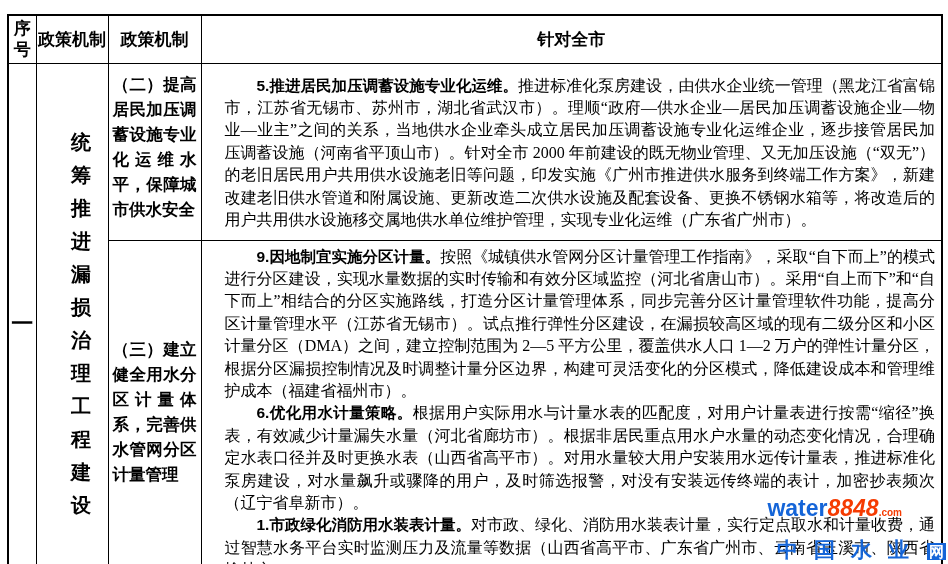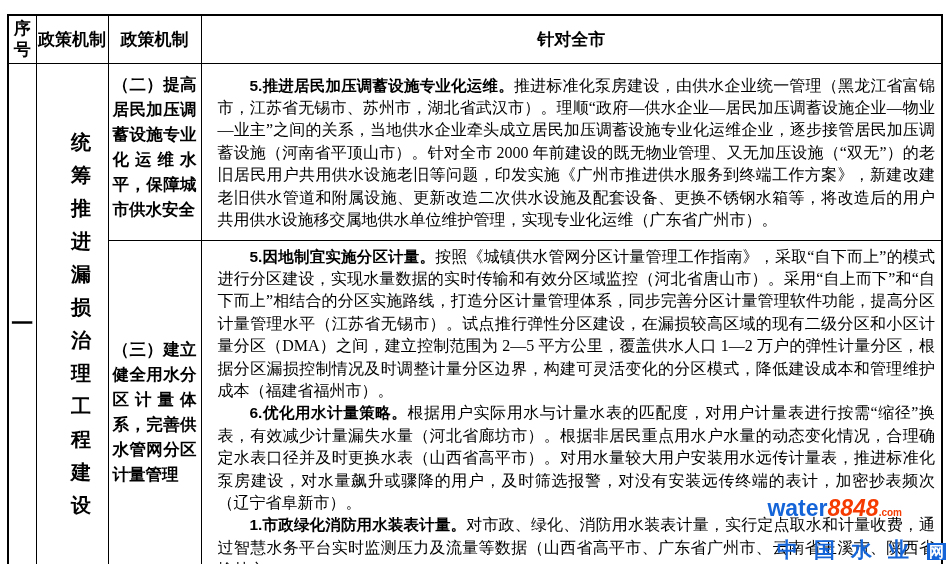--- a/index.html
+++ b/index.html
@@ -63,21 +63,21 @@
     font-size: 16.5px;
     font-weight: bold;
     line-height: 25px;
     text-align: justify;
     font-family: "Liberation Serif", "DejaVu Serif", serif;
   }
   td.measure.top { vertical-align: top; padding-top: 8px; }
 
   td.detail {
     vertical-align: top;
-    padding: 5px 6px 2px 16px;
+    padding: 5px 6px 2px 23px;
     font-size: 16px;
     line-height: 22.4px;
     text-align: justify;
   }
   td.detail p.para { text-indent: 2em; }
   td.detail .lead {
     font-weight: bold;
     font-family: "Liberation Sans", "DejaVu Sans", sans-serif;
     font-size: 15.5px;
   }
@@ -132,21 +132,21 @@
       <span class="vtext">统筹推进漏损治理工程建设</span>
     </td>
     <td class="measure top">（二）提高居民加压调蓄设施专业化运维水平，保障城市供水安全</td>
     <td class="detail">
       <p class="para"><span class="lead">5.推进居民加压调蓄设施专业化运维。</span><span>推进标准化泵房建设，由供水企业统一管理（黑龙江省富锦市，江苏省无锡市、苏州市，湖北省武汉市）。理顺“政府—供水企业—居民加压调蓄设施企业—物业—业主”之间的关系，当地供水企业牵头成立居民加压调蓄设施专业化运维企业，逐步接管居民加压调蓄设施（河南省平顶山市）。针对全市 2000 年前建设的既无物业管理、又无加压设施（“双无”）的老旧居民用户共用供水设施老旧等问题，印发实施《广州市推进供水服务到终端工作方案》，新建改建老旧供水管道和附属设施、更新改造二次供水设施及配套设备、更换不锈钢水箱等，将改造后的用户共用供水设施移交属地供水单位维护管理，实现专业化运维（广东省广州市）。</span></p>
     </td>
   </tr>
   <tr class="r3">
     <td class="measure">（三）建立健全用水分区计量体系，完善供水管网分区计量管理</td>
     <td class="detail">
-      <p class="para"><span class="lead">5.因地制宜实施分区计量。</span><span>按照《城镇供水管网分区计量管理工作指南》，采取“自下而上”的模式进行分区建设，实现水量数据的实时传输和有效分区域监控（河北省唐山市）。采用“自上而下”和“自下而上”相结合的分区实施路线，打造分区计量管理体系，同步完善分区计量管理软件功能，提高分区计量管理水平（江苏省无锡市）。试点推行弹性分区建设，在漏损较高区域的现有二级分区和小区计量分区（DMA）之间，建立控制范围为 2—5 平方公里，覆盖供水人口 1—2 万户的弹性计量分区，根据分区漏损控制情况及时调整计量分区边界，构建可灵活变化的分区模式，降低建设成本和管理维护成本（福建省福州市）。</span></p>
+      <p class="para"><span class="lead">9.因地制宜实施分区计量。</span><span>按照《城镇供水管网分区计量管理工作指南》，采取“自下而上”的模式进行分区建设，实现水量数据的实时传输和有效分区域监控（河北省唐山市）。采用“自上而下”和“自下而上”相结合的分区实施路线，打造分区计量管理体系，同步完善分区计量管理软件功能，提高分区计量管理水平（江苏省无锡市）。试点推行弹性分区建设，在漏损较高区域的现有二级分区和小区计量分区（DMA）之间，建立控制范围为 2—5 平方公里，覆盖供水人口 1—2 万户的弹性计量分区，根据分区漏损控制情况及时调整计量分区边界，构建可灵活变化的分区模式，降低建设成本和管理维护成本（福建省福州市）。</span></p>
       <p class="para"><span class="lead">6.优化用水计量策略。</span><span>根据用户实际用水与计量水表的匹配度，对用户计量表进行按需“缩径”换表，有效减少计量漏失水量（河北省廊坊市）。根据非居民重点用水户水量的动态变化情况，合理确定水表口径并及时更换水表（山西省高平市）。对用水量较大用户安装用水远传计量表，推进标准化泵房建设，对水量飙升或骤降的用户，及时筛选报警，对没有安装远传终端的表计，加密抄表频次（辽宁省阜新市）。</span></p>
       <p class="para"><span class="lead">1.市政绿化消防用水装表计量。</span><span>对市政、绿化、消防用水装表计量，实行定点取水和计量收费，通过智慧水务平台实时监测压力及流量等数据（山西省高平市、广东省广州市、云南省玉溪市、陕西省榆林市）</span></p>
     </td>
   </tr>
 </tbody>
   </table>
 
 <div class="watermark">
   <div class="wm-line1"><span class="wm-water">water</span><span class="wm-8848">8848</span><span class="wm-com">.com</span></div>
   <div class="wm-line2"><span class="wm-site">中国水业</span><span class="wm-net">网</span></div>

